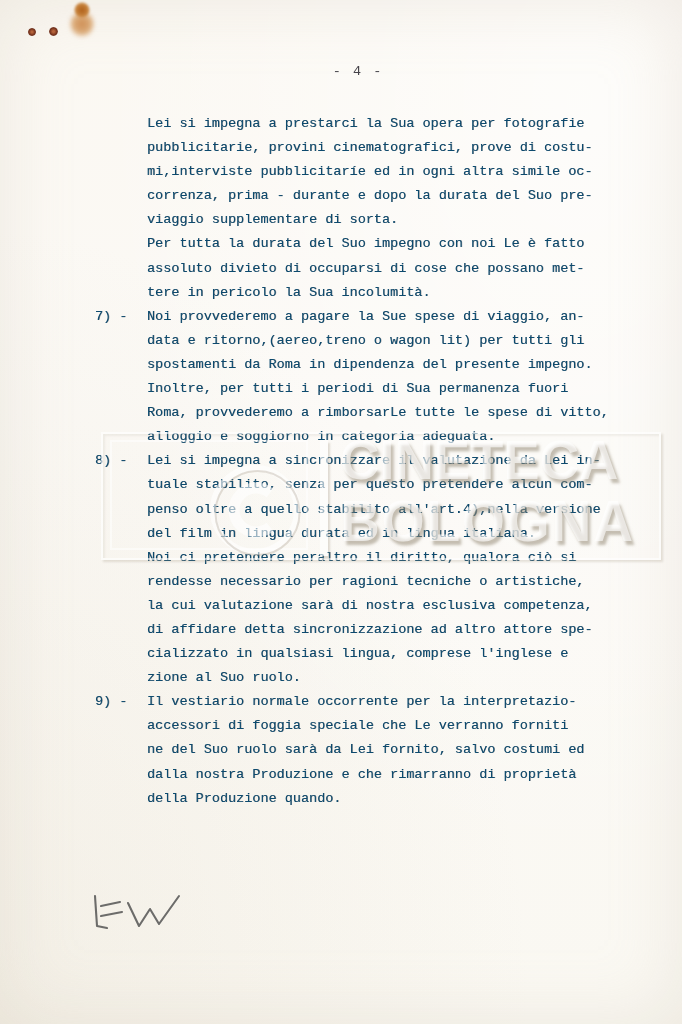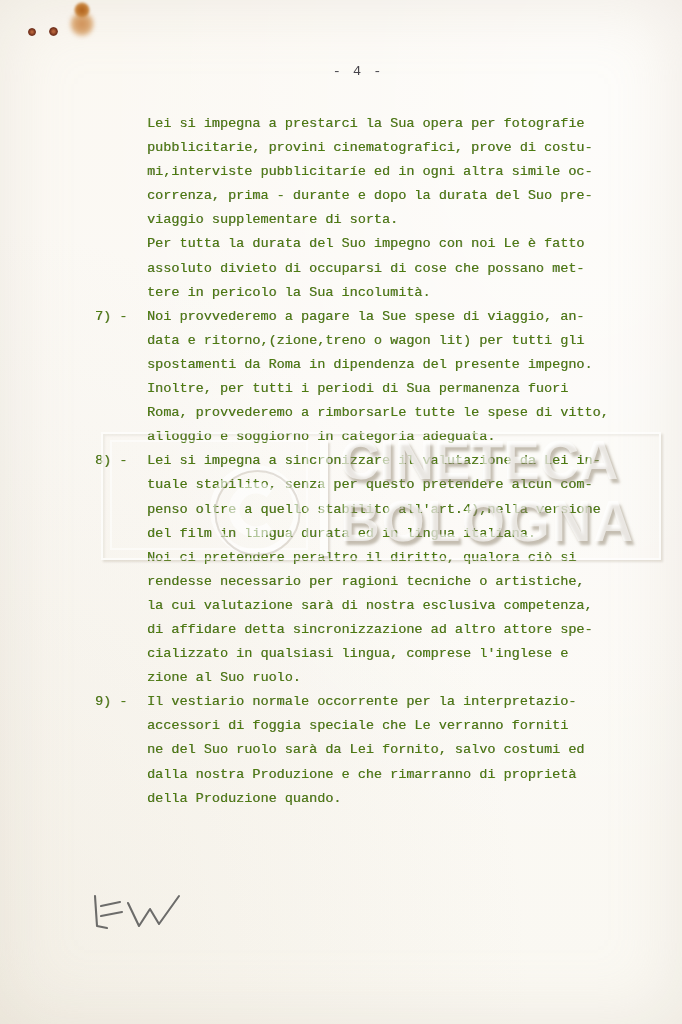--- a/index.html
+++ b/index.html
@@ -28,21 +28,21 @@
 
   
   .page-num{
     position:absolute;top:64px;left:303px;width:110px;text-align:center;
     font-size:13.5px;color:#46434a;letter-spacing:2px;white-space:pre;
   }
 
   
   .text-body{
     position:absolute;left:147px;top:112px;width:480px;
-    font-size:13.5px;line-height:24.1px;color:#4d7c0f;
+    font-size:13.5px;line-height:24.1px;color:#0c4a6e;
     text-shadow:0.4px 0 0 rgba(70,67,74,0.55);
   }
   .para{position:relative;}
   .pnum{position:absolute;left:-52px;top:0;white-space:pre;}
   .tline{white-space:pre;height:24.1px;}
 
   
   .watermark{position:absolute;left:101px;top:430px;width:560px;height:130px;pointer-events:none;}
   .wm-frame{
     position:absolute;left:0;top:2px;width:556px;height:124px;
@@ -96,21 +96,21 @@
         <div class="tline">viaggio supplementare di sorta.</div>
         <div class="tline">Per tutta la durata del Suo impegno con noi Le è fatto</div>
         <div class="tline">assoluto divieto di occuparsi di cose che possano met-</div>
         <div class="tline">tere in pericolo la Sua incolumità.</div>
       </div>
   </div>
   <div class="para">
     <span class="pnum">7) -</span>
     <div>
         <div class="tline">Noi provvederemo a pagare la Sue spese di viaggio, an-</div>
-        <div class="tline">data e ritorno,(zione,treno o wagon lit) per tutti gli</div>
+        <div class="tline">data e ritorno,(aereo,treno o wagon lit) per tutti gli</div>
         <div class="tline">spostamenti da Roma in dipendenza del presente impegno.</div>
         <div class="tline">Inoltre, per tutti i periodi di Sua permanenza fuori</div>
         <div class="tline">Roma, provvederemo a rimborsarLe tutte le spese di vitto,</div>
         <div class="tline">alloggio e soggiorno in categoria adeguata.</div>
       </div>
   </div>
   <div class="para">
     <span class="pnum">8) -</span>
     <div>
         <div class="tline">Lei si impegna a sincronizzare il valutazione da Lei in-</div>

